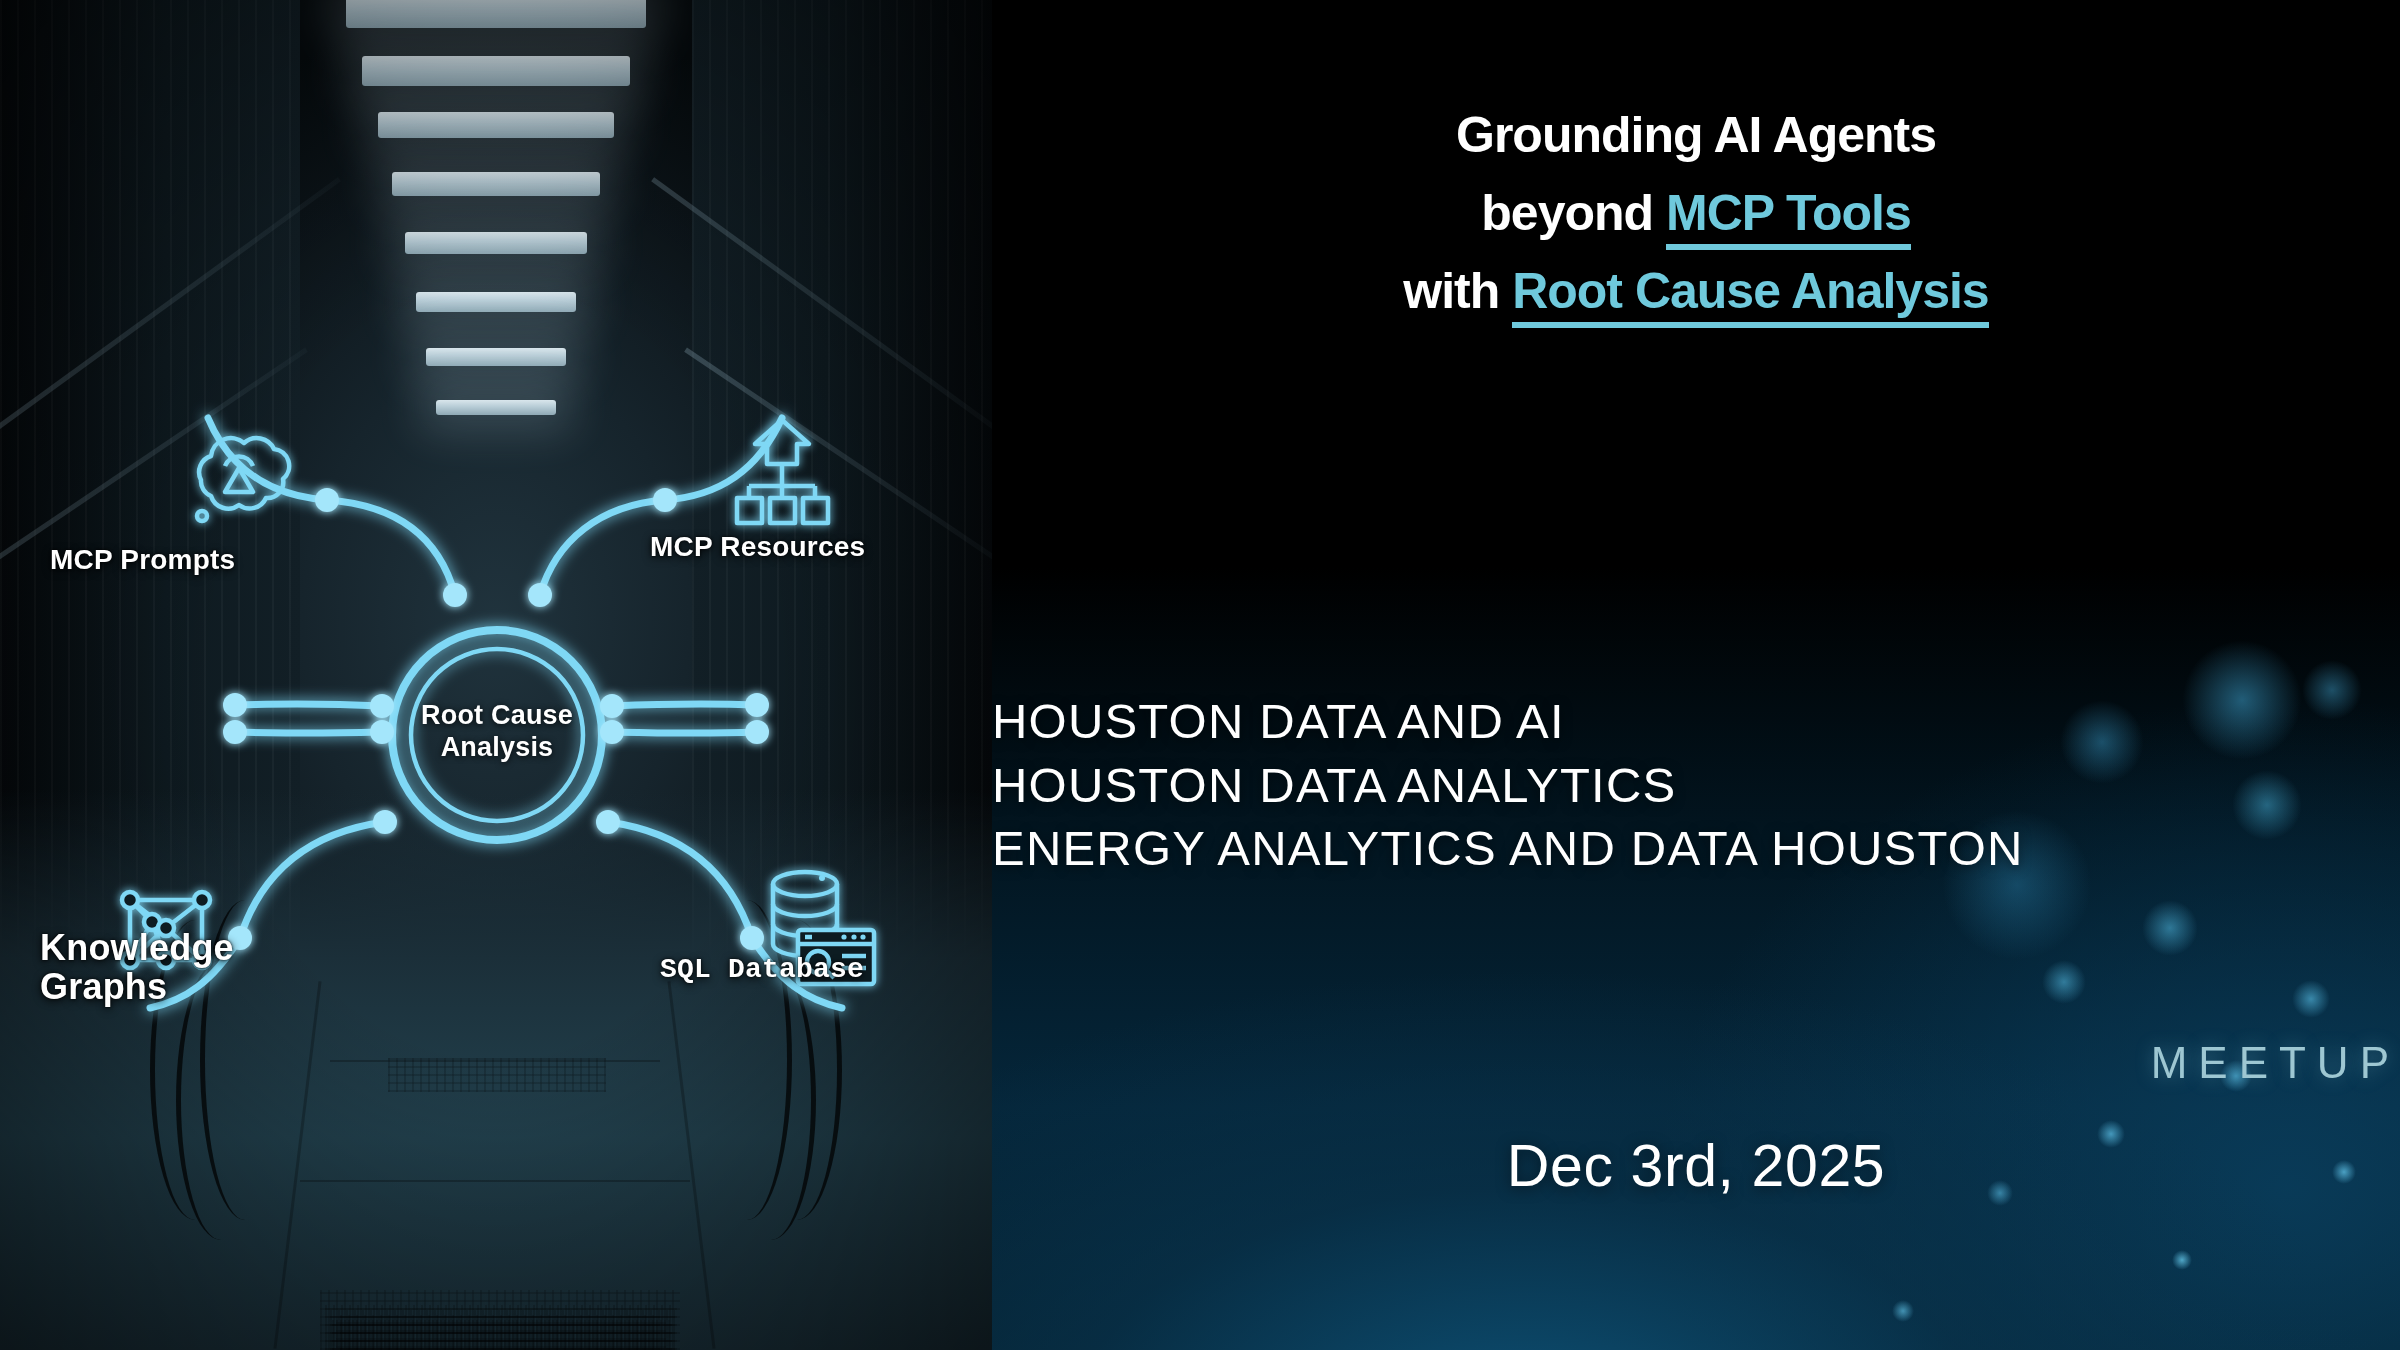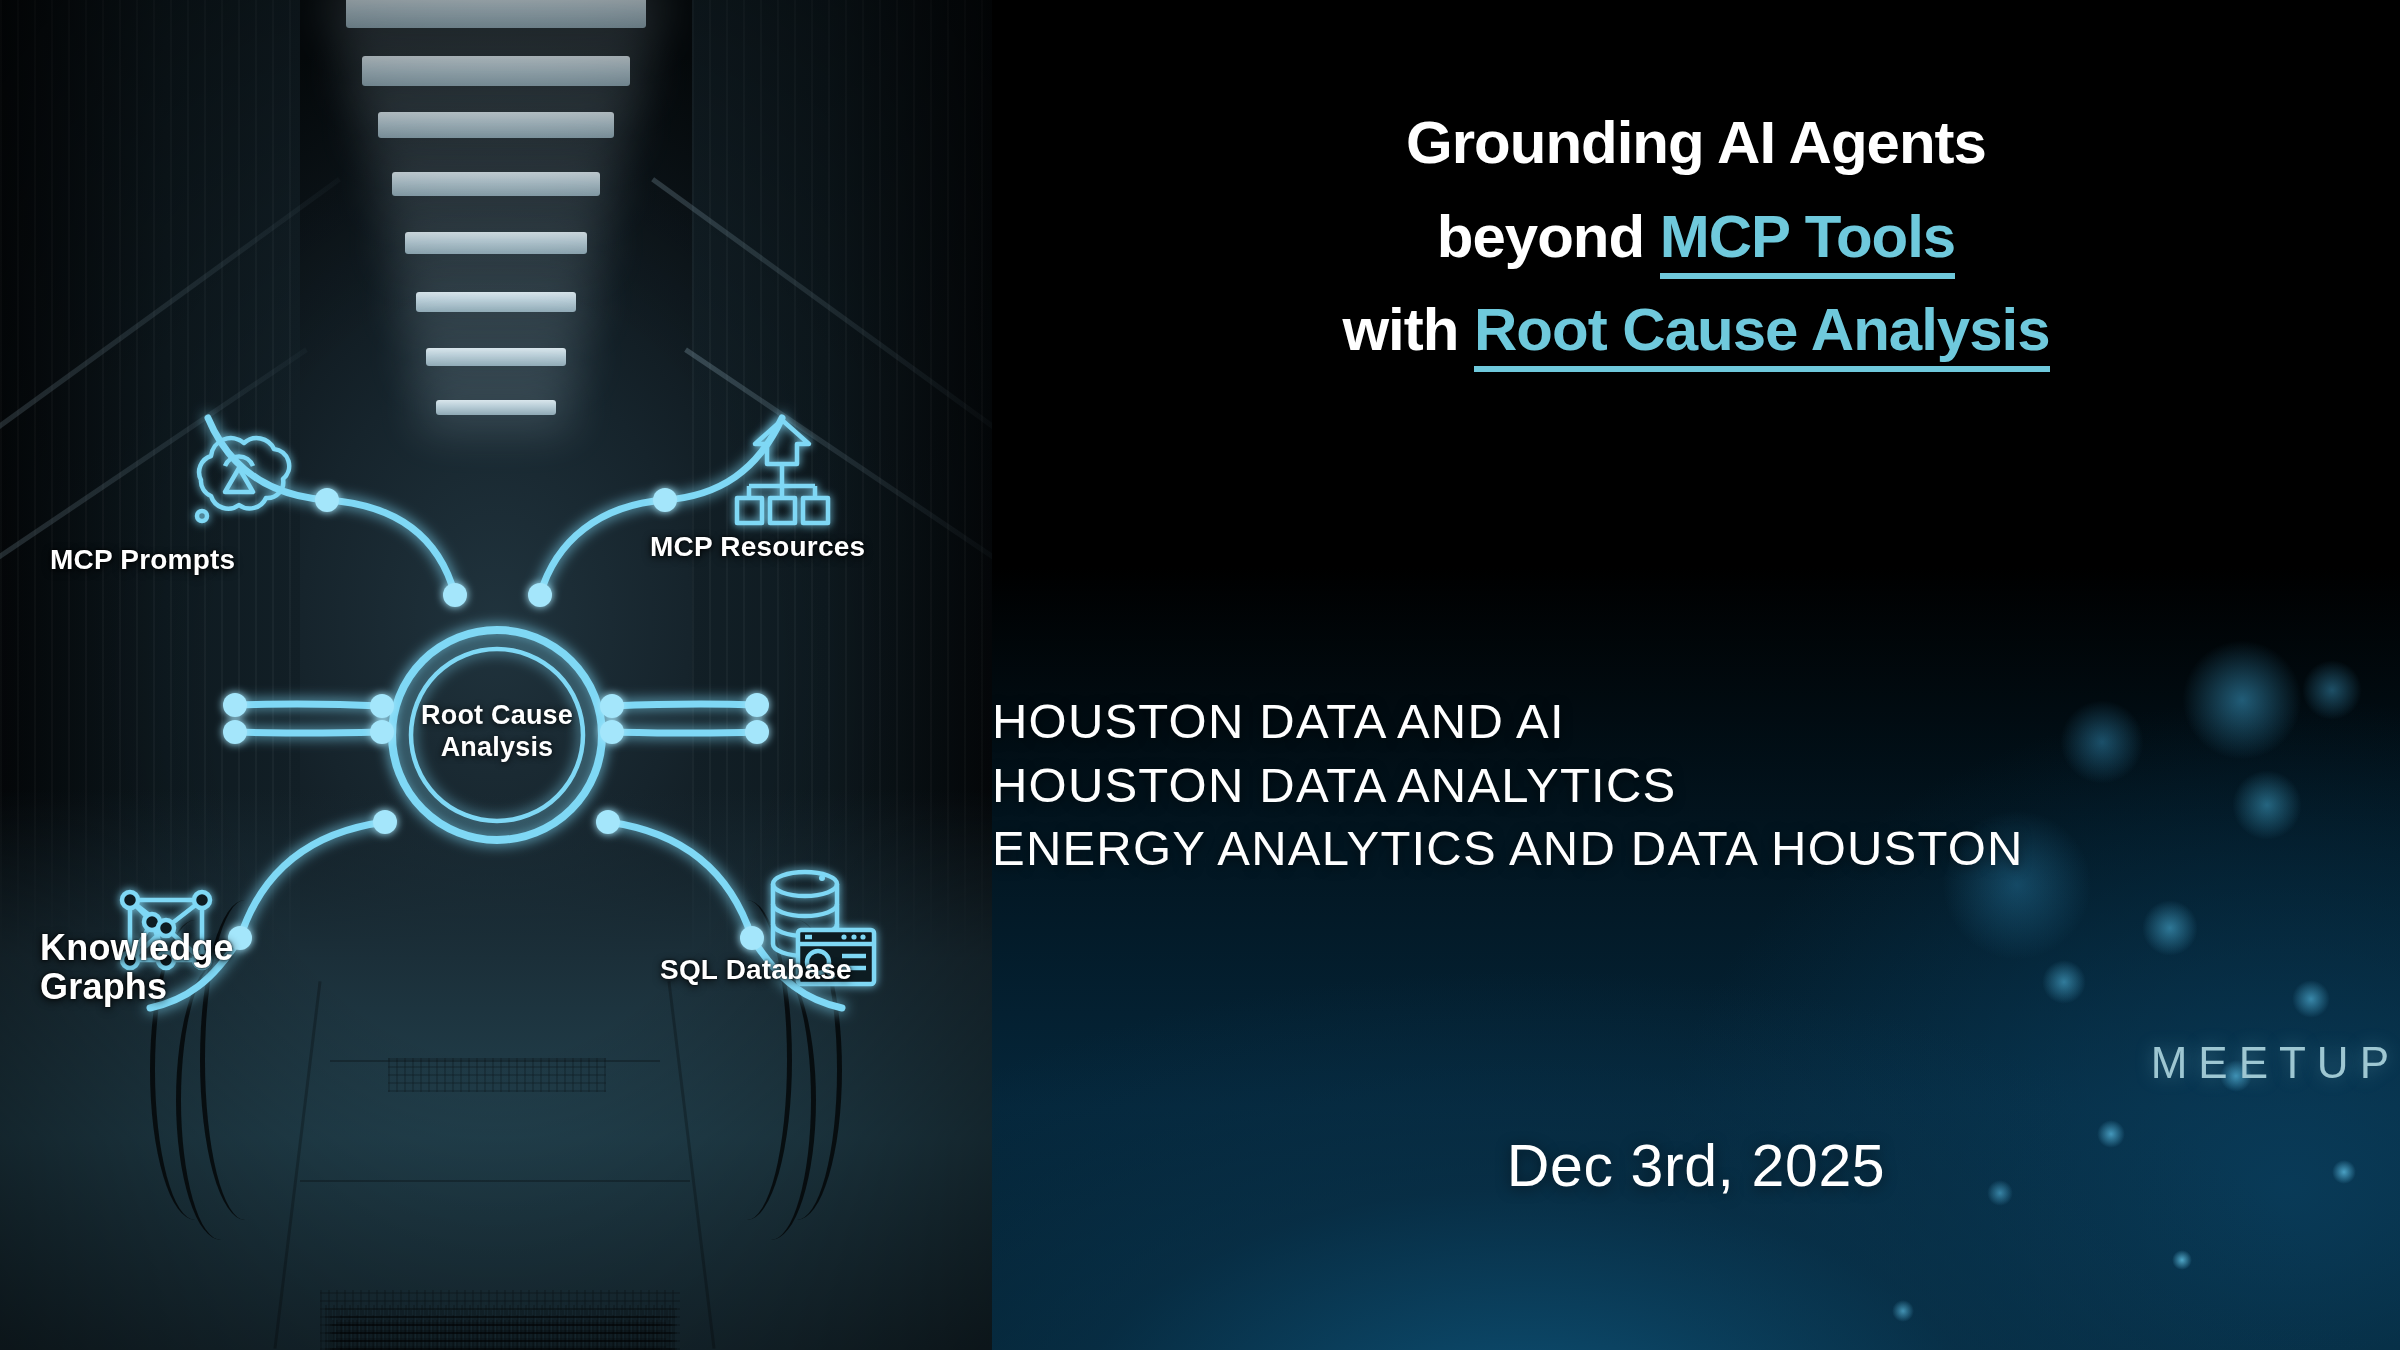--- a/index.html
+++ b/index.html
@@ -99,21 +99,21 @@
   .bokeh{ position:absolute; border-radius:50%; }
 
   .rp-content{ position:relative; z-index:4; width:100%; height:100%; }
 
   .title-block{
     position:absolute; left:0; right:0; top:96px; text-align:center;
     color:#fff; font-weight:700;
     font-family:"Liberation Sans", sans-serif;
   }
   .title-line{
-    font-size:60px; line-height:1.56; letter-spacing:-1px; white-space:nowrap;
+    font-size:50px; line-height:1.56; letter-spacing:-1px; white-space:nowrap;
   }
   .accent{ color:#6fc9dc; border-bottom:6px solid #6fc9dc; padding-bottom:3px; }
 
   .org-block{
     position:absolute; left:0; right:0; top:690px; 
   }
   .org-line{
     color:#fff; font-size:49px; font-weight:300; letter-spacing:1.2px;
     line-height:1.30; white-space:nowrap;
     text-shadow:0 2px 12px rgba(0,0,0,.55);
@@ -300,21 +300,21 @@
       </g>
     </svg>
 
     <div class="hub-text" style="left:397px; top:700px; width:200px;">Root Cause
 Analysis</div>
 
     <div class="node-label" style="left:50px; top:545px; width:300px; font-size:28px;">MCP Prompts</div>
     <div class="node-label" style="left:650px; top:532px; width:320px; font-size:28px;">MCP  Resources</div>
     <div class="node-label" style="left:40px; top:929px; width:280px; font-size:36px;">Knowledge
 Graphs</div>
-    <div class="node-label" style="left:660px; top:955px; width:320px; font-size:28px;">SQL Database</div>
+    <div class="node-label" style="left:660px; top:955px; width:320px; font-size:28px;font-family:Liberation Mono, monospace;">SQL Database</div>
   </div>
 
   <div class="right-panel">
     <div class="rp-glow"></div>
 
     <div class="bokeh" style="left:1190px;top:640px;width:120px;height:120px;background:radial-gradient(circle,rgba(60,160,205,.55),rgba(60,160,205,0) 70%);"></div>
     <div class="bokeh" style="left:1068px;top:700px;width:84px;height:84px;background:radial-gradient(circle,rgba(55,150,195,.48),rgba(55,150,195,0) 70%);"></div>
     <div class="bokeh" style="left:1240px;top:770px;width:70px;height:70px;background:radial-gradient(circle,rgba(70,175,215,.50),rgba(70,175,215,0) 70%);"></div>
     <div class="bokeh" style="left:1310px;top:660px;width:60px;height:60px;background:radial-gradient(circle,rgba(65,165,210,.45),rgba(65,165,210,0) 70%);"></div>
     <div class="bokeh" style="left:950px;top:810px;width:150px;height:150px;background:radial-gradient(circle,rgba(45,135,180,.40),rgba(45,135,180,0) 70%);"></div>

